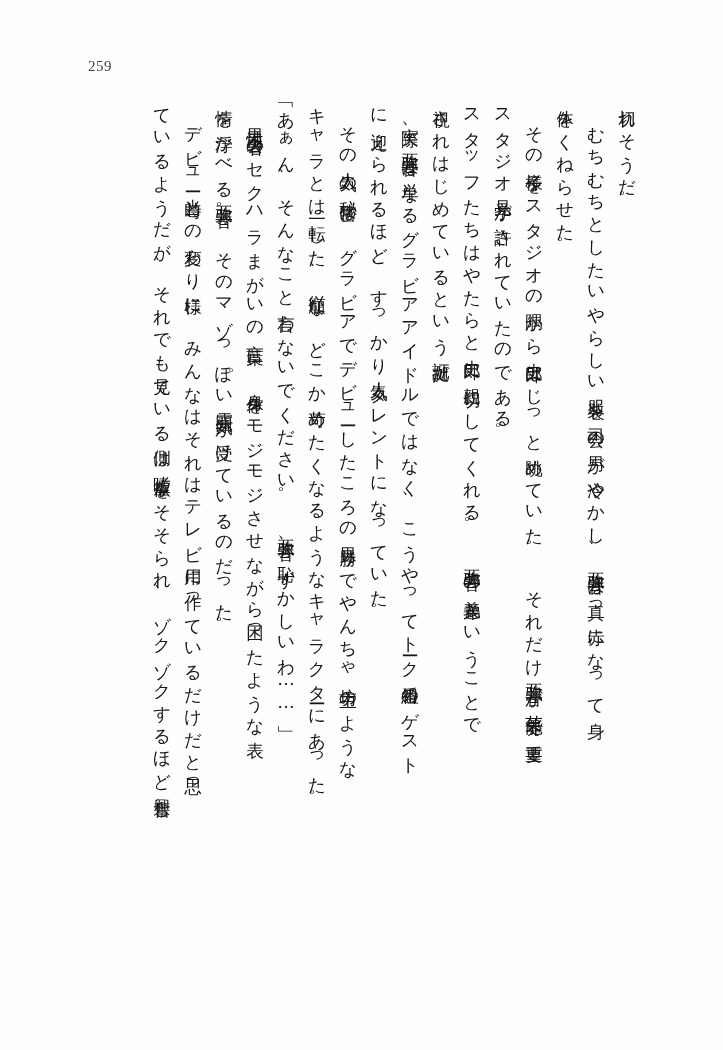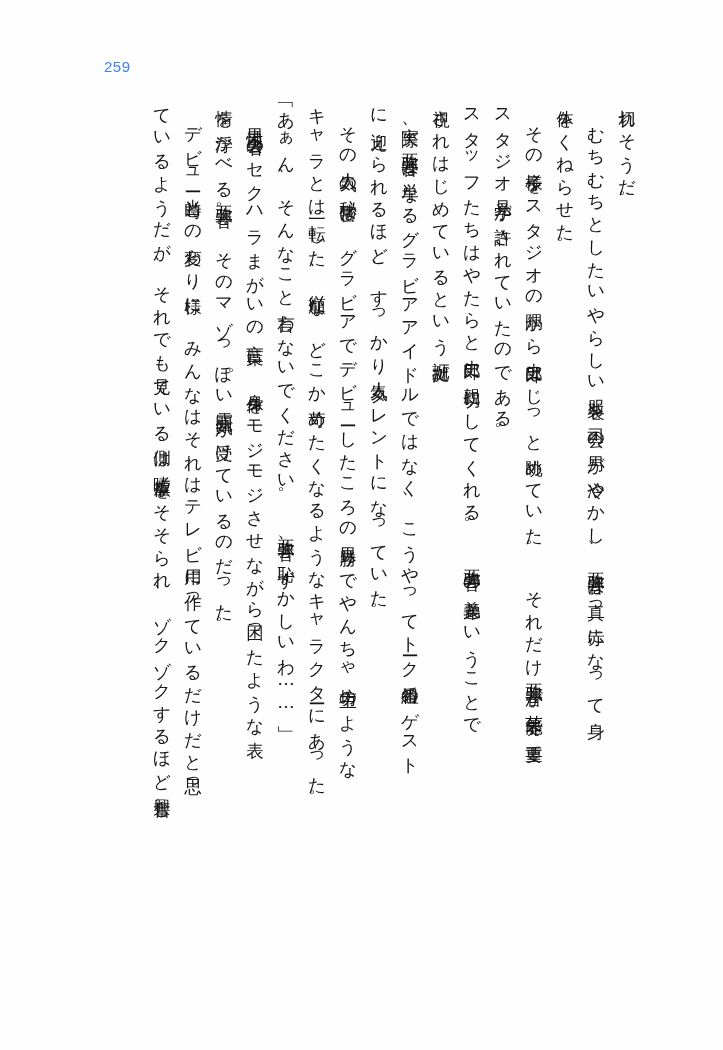--- a/index.html
+++ b/index.html
@@ -20,26 +20,26 @@
     position: absolute;
     left: 0;
     top: 0;
     width: 723px;
     height: 1050px;
     background: #fefefe;
   }
 
   .page-number {
     position: absolute;
-    left: 104px;
+    left: 88px;
     top: 58px;
     font-size: 15px;
     letter-spacing: 0.5px;
-    color: #3b82f6;
-    font-family: Liberation Sans, sans-serif;
+    color: #404040;
+    font-family: Liberation Serif, serif;
   }
 
   
   .body-text {
     position: absolute;
     top: 96px;
     right: 88px;
     height: 870px;
     width: 560px;
     display: flex;

